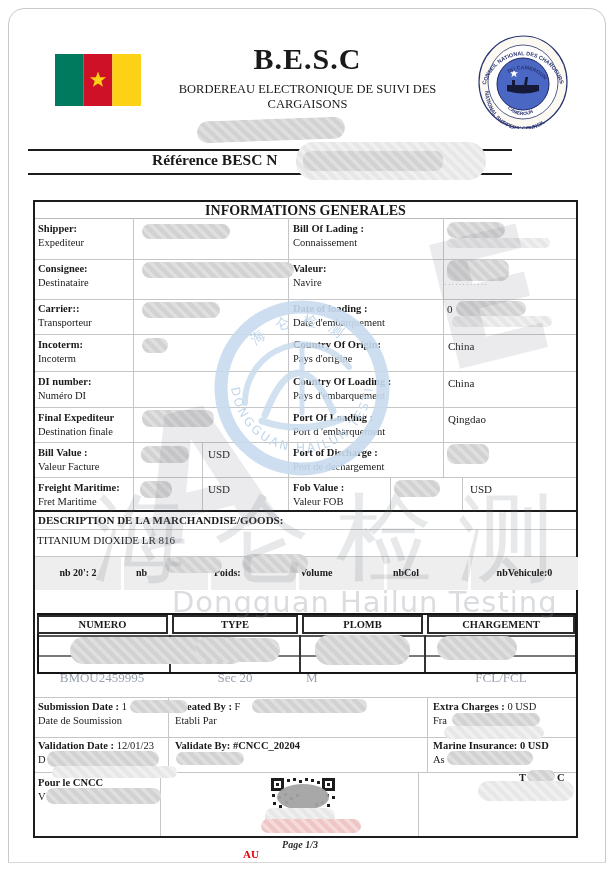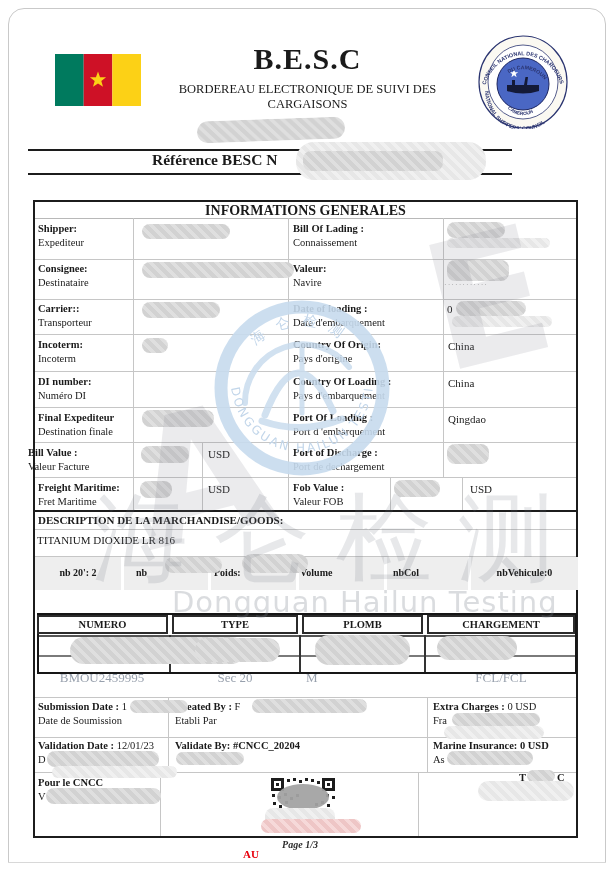--- a/index.html
+++ b/index.html
@@ -145,21 +145,21 @@
   <div>Pays d'embarquement</div>
 </div>
 <div class="abs lbl" style="left:38px;top:411px">
   <div class="b">Final Expediteur</div>
   <div>Destination finale</div>
 </div>
 <div class="abs lbl" style="left:293px;top:411px">
   <div class="b">Port Of Loading :</div>
   <div>Port d 'embarquement</div>
 </div>
-<div class="abs lbl" style="left:28px;top:446px">
+<div class="abs lbl" style="left:38px;top:446px">
   <div class="b">Bill Value :</div>
   <div>Valeur Facture</div>
 </div>
 <div class="abs lbl" style="left:293px;top:446px">
   <div class="b">Port of Discharge :</div>
   <div>Port de dechargement</div>
 </div>
 <div class="abs lbl" style="left:38px;top:481px">
   <div class="b">Freight Maritime:</div>
   <div>Fret Maritime</div>

